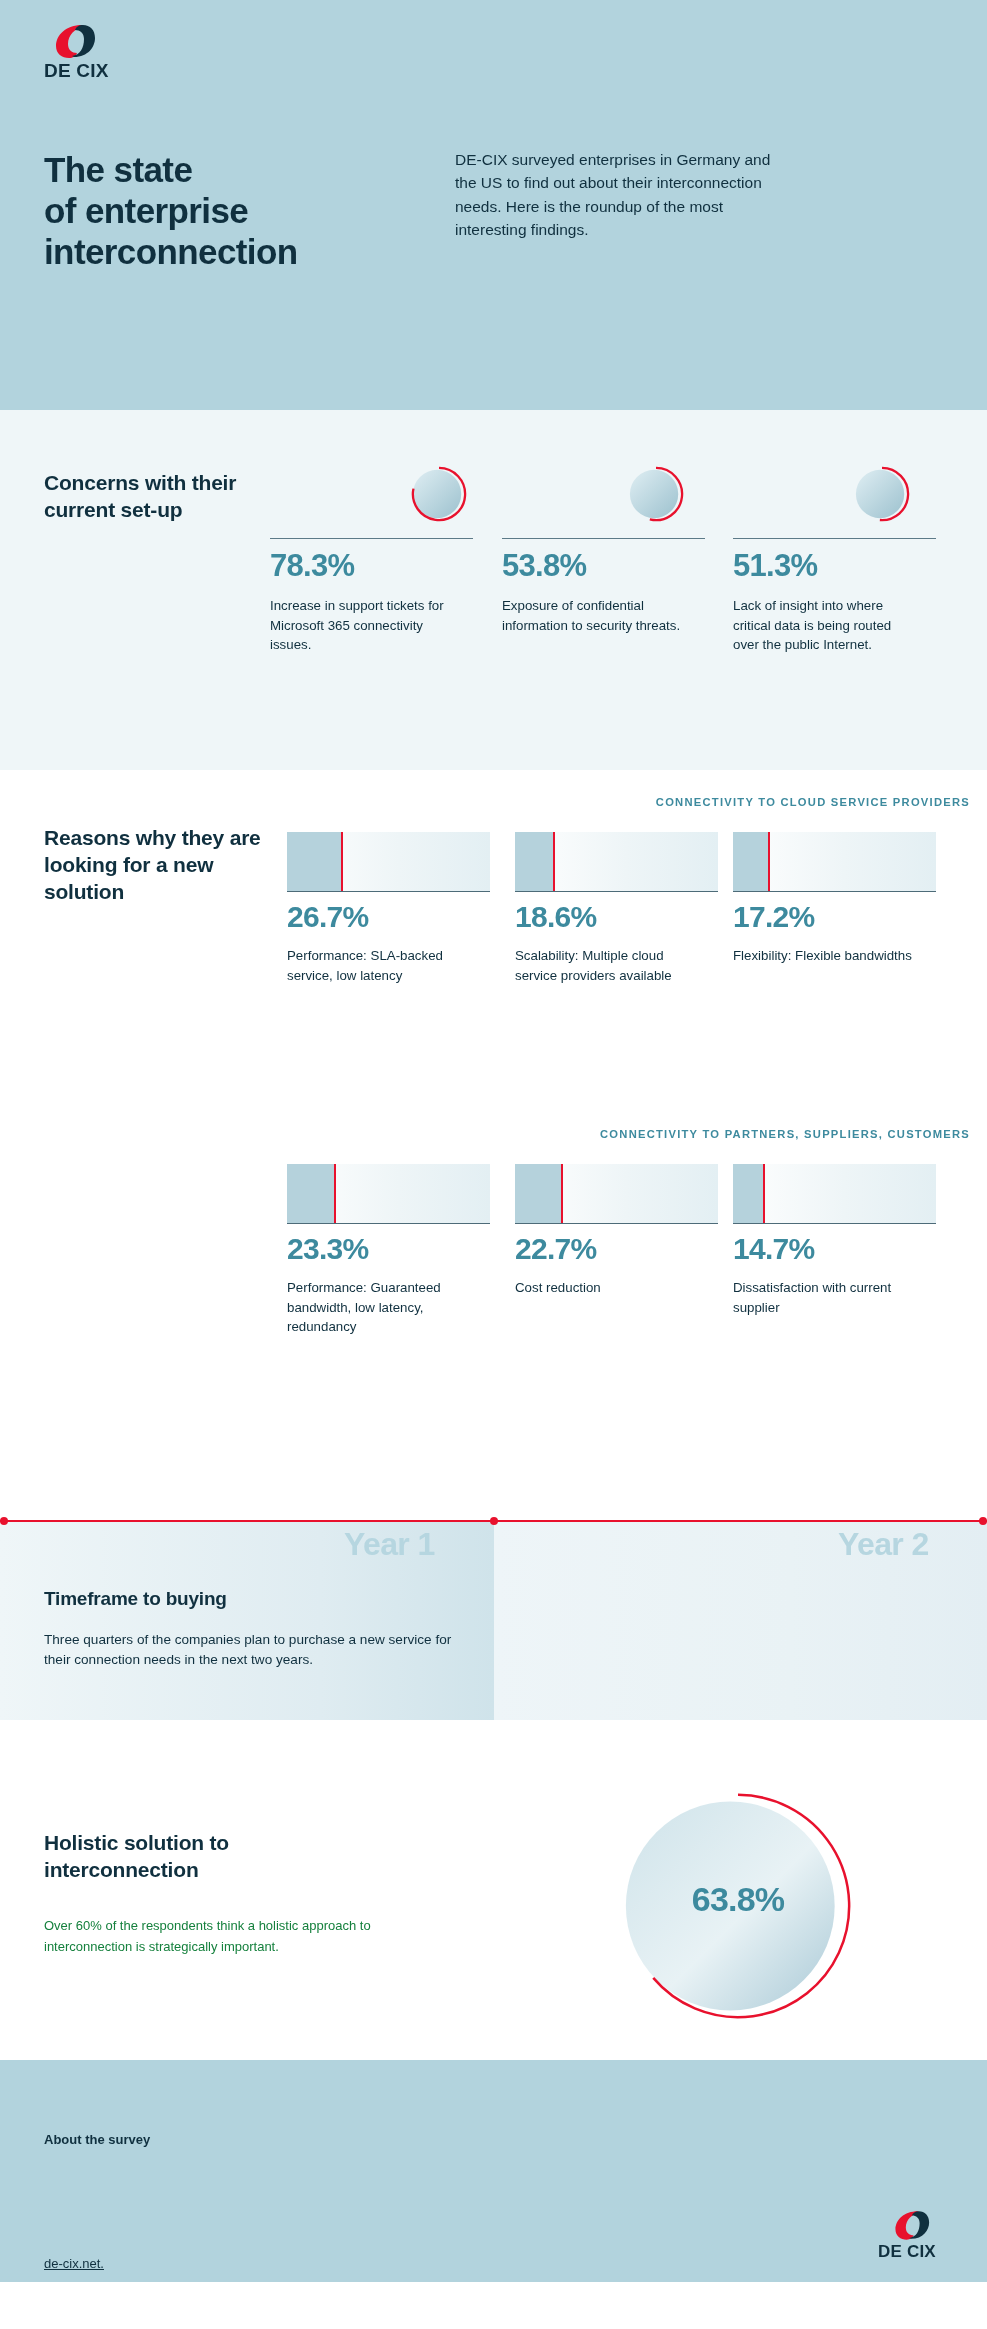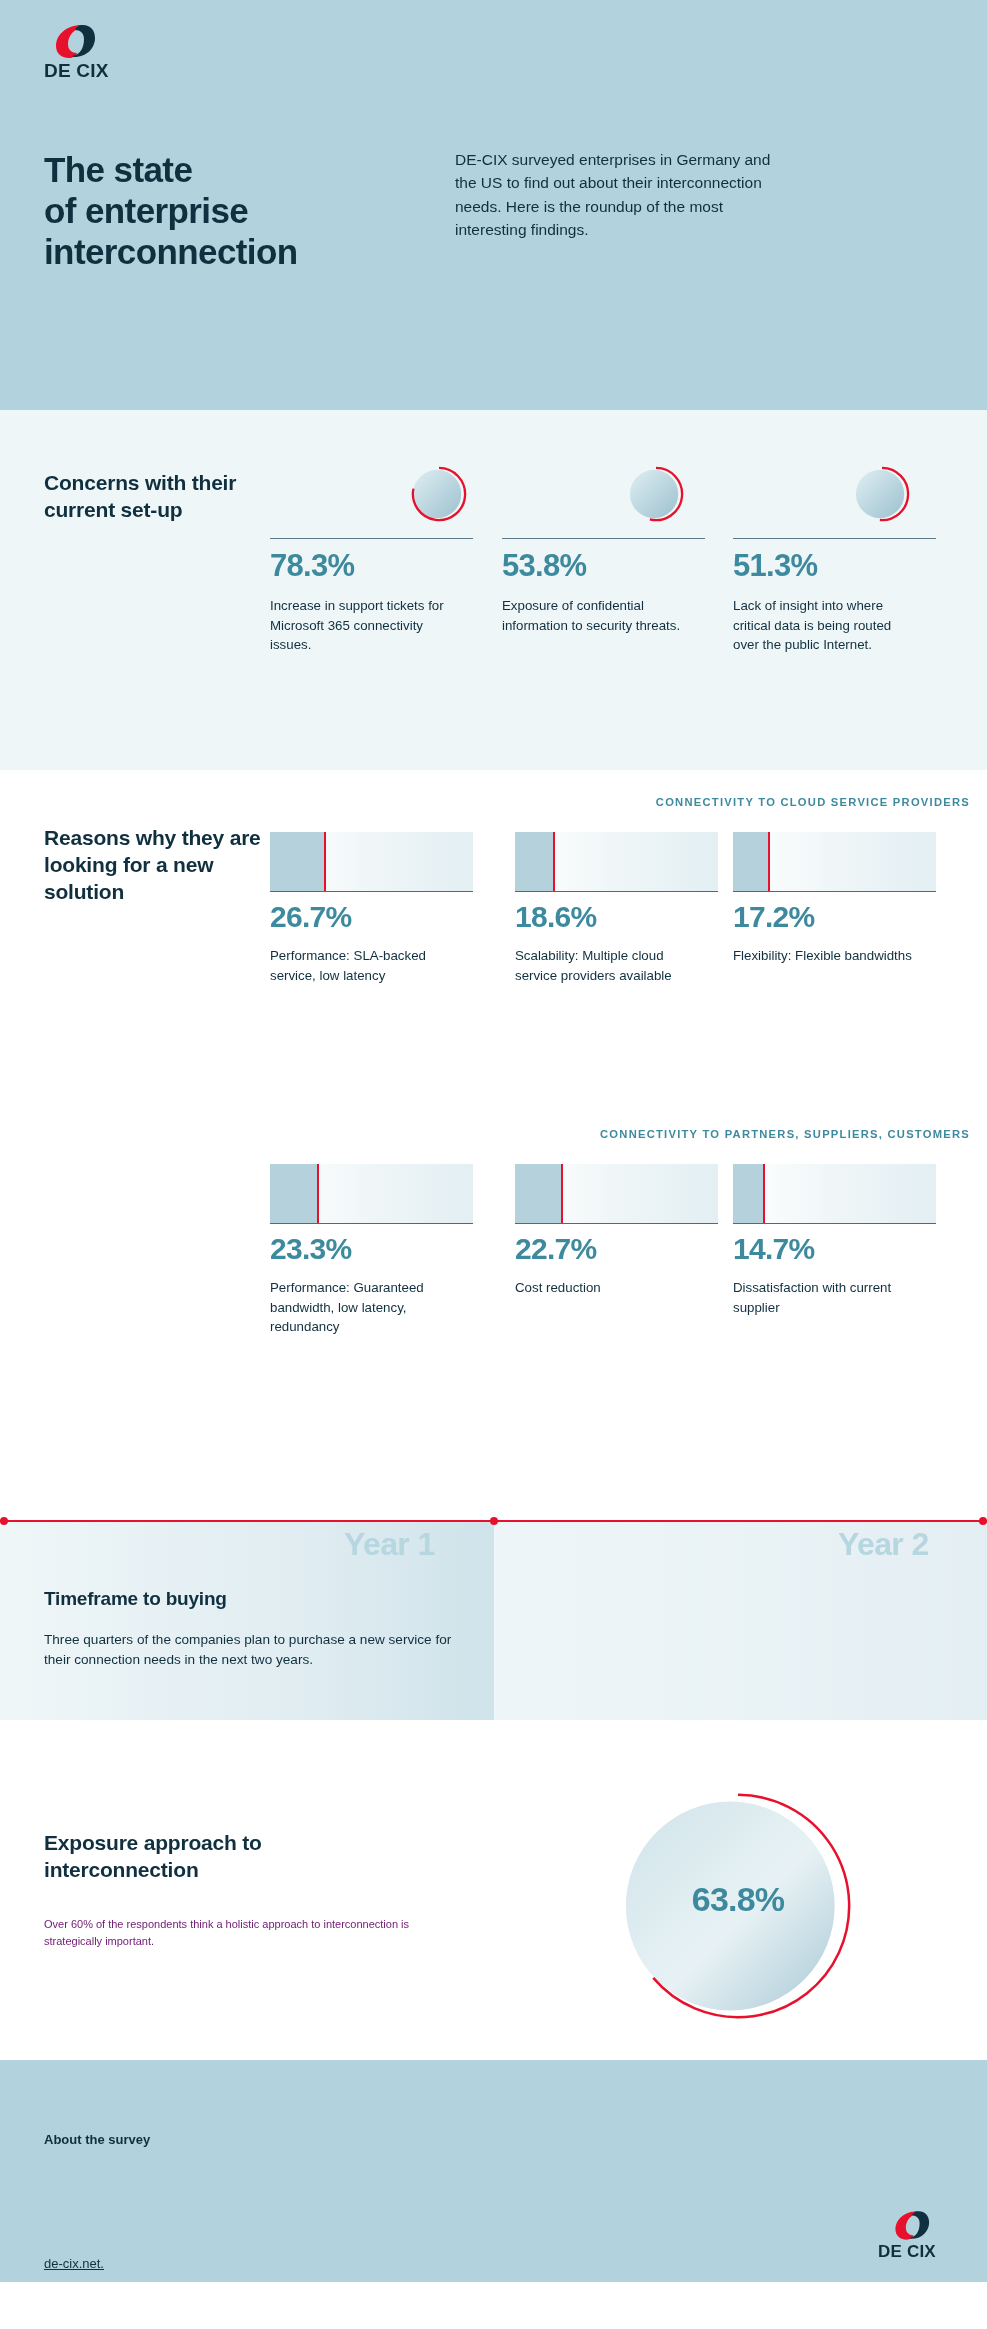--- a/index.html
+++ b/index.html
@@ -124,21 +124,21 @@
     letter-spacing: 1.25px;
     color: #3d8a9e;
     text-align: right;
     width: 700px;
     left: 270px;
   }
   .grp1-title { top: 26px; }
   .grp2-title { top: 358px; }
 
   .barcol { position: absolute; width: 203px; }
-  .barcol.b1 { left: 270px; }
+  .barcol.b1 { left: 287px; }
   .barcol.b2 { left: 502px; margin-left: 13px; }
   .barcol.b3 { left: 733px; }
   .grp1 .barcol { top: 62px; }
   .grp2 .barcol { top: 394px; }
 
   .bar {
     position: relative;
     width: 203px; height: 60px;
     background: linear-gradient(to right, #ffffff 0%, #eef5f7 55%, #e3eff3 100%);
     border-bottom: 1.5px solid #4d6b78;
@@ -244,23 +244,23 @@
     font-size: 21px;
     font-weight: 700;
     line-height: 1.28;
     letter-spacing: -0.2px;
     color: #10303f;
   }
   .hol-body {
     position: absolute;
     left: 44px; top: 196px;
     width: 400px;
-    font-size: 11px;
+    font-size: 13px;
     line-height: 1.58;
-    color: #701a75;
+    color: #15803d;
   }
   .hol-bubble {
     position: absolute;
     left: 622px; top: 70px;
     width: 232px; height: 232px;
   }
   .hol-pct {
     position: absolute;
     left: 622px; top: 160px;
     width: 232px;
@@ -452,21 +452,21 @@
     <div class="tf-dot d1"></div>
     <div class="tf-dot d2"></div>
     <div class="tf-dot d3"></div>
     <div class="year-label y1">Year 1</div>
     <div class="year-label y2">Year 2</div>
     <h2 class="tf-title">Timeframe to buying</h2>
     <p class="tf-body">Three quarters of the companies plan to purchase a new service for their connection needs in the next two years.</p>
   </section>
 
   <section class="holistic">
-    <h2 class="hol-title">Exposure approach to interconnection</h2>
+    <h2 class="hol-title">Holistic solution to interconnection</h2>
     <p class="hol-body">Over 60% of the respondents think a holistic approach to interconnection is strategically important.</p>
     <svg class="hol-bubble" viewBox="0 0 240 240">
       <defs>
           <linearGradient id="hg" x1="0" y1="0" x2="1" y2="1">
         <stop offset="0%" stop-color="#cfe3ea"></stop>
             <stop offset="55%" stop-color="#e8f2f5"></stop>
             <stop offset="100%" stop-color="#a9c9d6"></stop>
       </linearGradient>
         </defs>
       <circle cx="112" cy="120" r="108" fill="url(#hg)"></circle>

